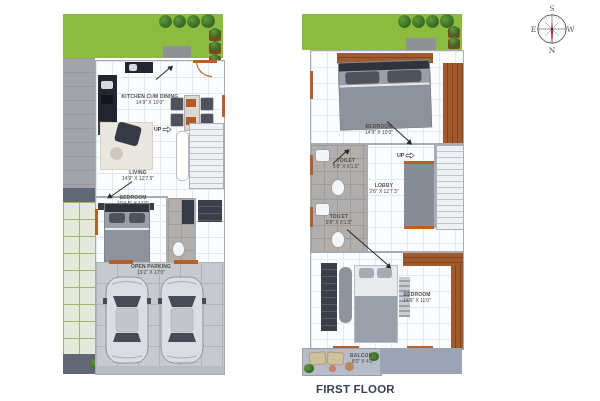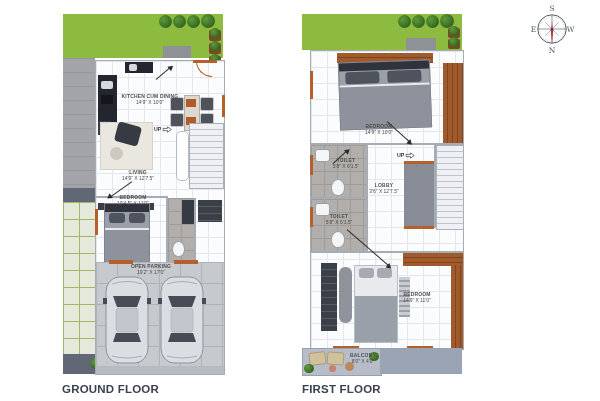--- a/index.html
+++ b/index.html
@@ -181,21 +181,20 @@
             <path d="M8,8 Q23,3 38,8" fill="none" stroke="#a9adb4" stroke-width="1"></path>
             <path d="M8,80 Q23,84 38,80" fill="none" stroke="#a9adb4" stroke-width="1"></path>
           </g>
         </defs>
         <use href="#carSym" x="8" y="14"></use>
         <use href="#carSym" x="63" y="14"></use>
       </svg>
       <div class="abs" style="left:0;top:104px;width:128px;height:8px;background:#b7bac0;"></div>
     </div>
   </div>
-  <div class="title" style="left:62px;top:383px;">GROUND FLOOR</div>
 
   <div class="abs" style="left:302px;top:14px;width:160px;height:360px;">
     <div class="lawn" style="left:0;top:0;width:160px;height:36px;"></div>
     <div class="bush" style="left:96px;top:1px;width:13px;height:13px;"></div>
     <div class="bush" style="left:110px;top:1px;width:13px;height:13px;"></div>
     <div class="bush" style="left:124px;top:1px;width:13px;height:13px;"></div>
     <div class="bush" style="left:138px;top:0;width:14px;height:14px;"></div>
     <div class="pot" style="left:146px;top:14px;width:12px;height:10px;">
         <div class="bush"></div>
       </div>
@@ -287,21 +286,21 @@
       <div class="potround" style="left:26px;top:16px;width:7px;height:7px;background:#c97f6a;"></div>
       <div class="bush" style="left:1px;top:15px;width:10px;height:9px;"></div>
       <div class="bush" style="left:66px;top:3px;width:10px;height:9px;"></div>
       <div class="rlabel" style="left:60px;top:10px;">
         <span class="rn">BALCONY</span>
         <span class="rd">8'0" X 4'0"</span>
       </div>
     </div>
     <div class="terrace" style="left:78px;top:334px;width:82px;height:26px;"></div>
   </div>
-  <div class="title" style="left:302px;top:383px;">FIRST FLOOR</div>
+  <div class="title" style="left:316px;top:383px;">FIRST FLOOR</div>
 
   <svg class="abs" style="left:526px;top:1px;" width="52" height="54" viewBox="0 0 52 54">
     <circle cx="26" cy="28" r="14.2" fill="none" stroke="#565b64" stroke-width="1"></circle>
     <circle cx="26" cy="28" r="12.4" fill="none" stroke="#8a8f97" stroke-width="0.5" stroke-dasharray="0.8 1.8"></circle>
     <line x1="26" y1="13.5" x2="26" y2="42.5" stroke="#6a6f78" stroke-width="0.7"></line>
     <line x1="11.5" y1="28" x2="40.5" y2="28" stroke="#6a6f78" stroke-width="0.7"></line>
     <line x1="19.3" y1="21.3" x2="32.7" y2="34.7" stroke="#6a6f78" stroke-width="0.5"></line>
     <line x1="19.3" y1="34.7" x2="32.7" y2="21.3" stroke="#6a6f78" stroke-width="0.5"></line>
     <polygon points="24.6,28 27.4,28 26,42.5" fill="#c22d3c"></polygon>
     <polygon points="25.2,28 26.8,28 26,20" fill="#c22d3c" opacity="0.85"></polygon>

